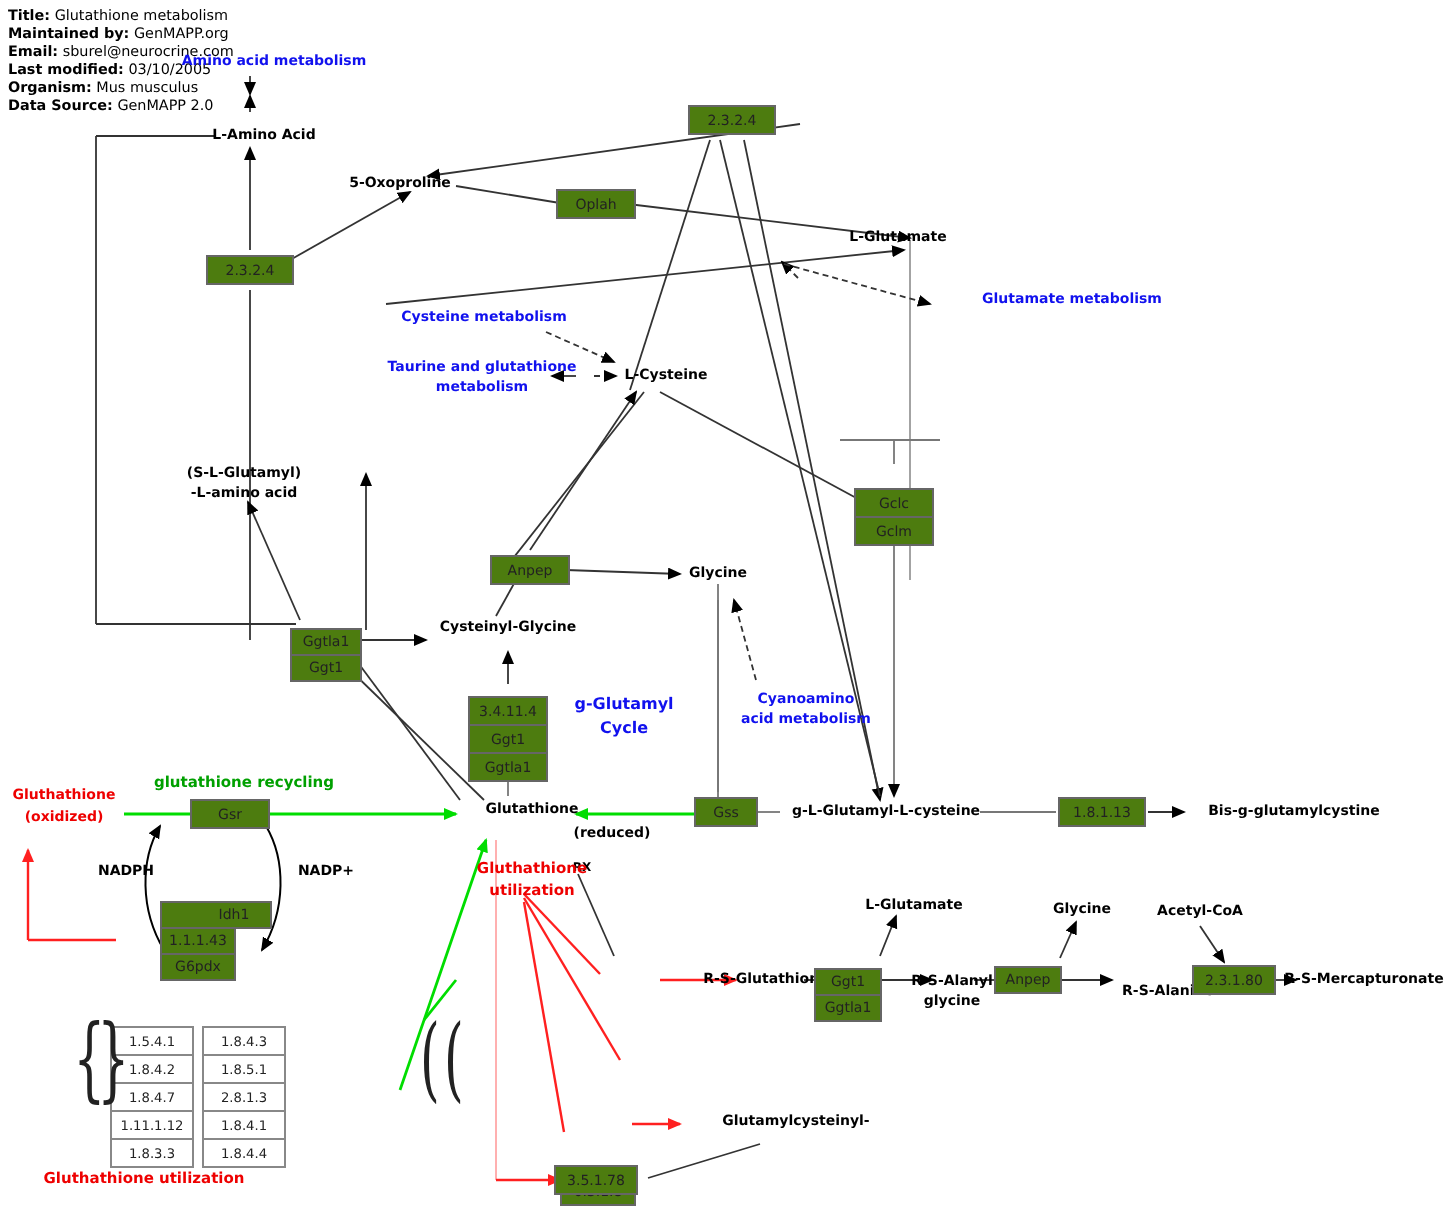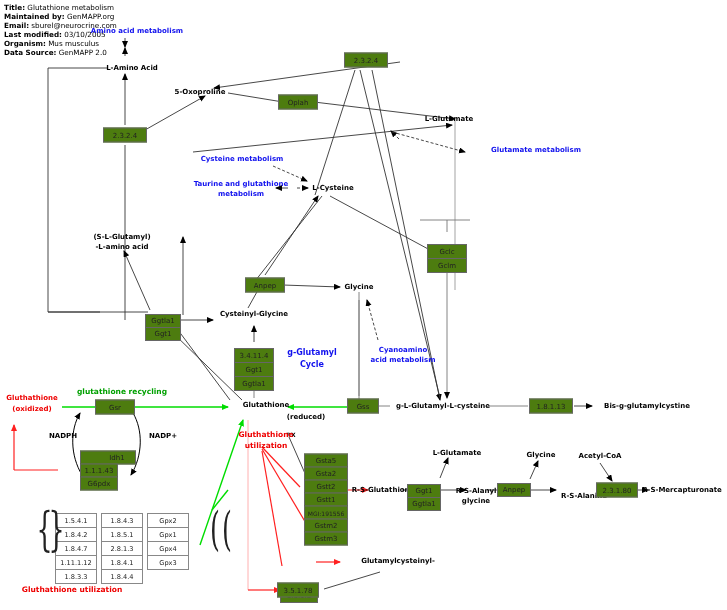--- a/index.html
+++ b/index.html
@@ -290,51 +290,36 @@
   <div class="stack" style="left:424px;top:490px;">
     <div class="gbox" style="width:32px;height:12px;">Ggt1</div>
     <div class="gbox" style="width:32px;height:12px;">Ggtla1</div>
   </div>
 
   <div class="gbox" style="left:514px;top:490px;width:32px;height:12px;">Anpep</div>
   <div class="gbox" style="left:617px;top:490px;width:40px;height:13px;">2.3.1.80</div>
   <div class="gbox" style="left:299px;top:596px;width:36px;height:12px;">6.3.1.8</div>
   <div class="gbox" style="left:298px;top:590px;width:40px;height:13px;">3.5.1.78</div>
 
-  <div class="stack" style="left:326px;top:492px;">
-    <div class="gbox" style="width:42px;height:12px;">Gsta5</div>
-    <div class="gbox" style="width:42px;height:12px;">Gsta2</div>
-    <div class="gbox" style="width:42px;height:12px;">Gstt2</div>
-    <div class="gbox" style="width:42px;height:12px;">Gstt1</div>
-    <div class="gbox" style="width:42px;height:12px;font-size:6px;">MGI:191556</div>
-    <div class="gbox" style="width:42px;height:12px;">Gstm2</div>
-    <div class="gbox" style="width:42px;height:12px;">Gstm3</div>
-  </div>
 
   <div class="grid" style="left:55px;top:513px;">
     <div class="gcol">
       <div class="cell" style="width:40px;height:13px;">1.5.4.1</div>
       <div class="cell" style="width:40px;height:13px;">1.8.4.2</div>
       <div class="cell" style="width:40px;height:13px;">1.8.4.7</div>
       <div class="cell" style="width:40px;height:13px;">1.11.1.12</div>
       <div class="cell" style="width:40px;height:13px;">1.8.3.3</div>
     </div>
     <div class="gcol">
       <div class="cell" style="width:40px;height:13px;">1.8.4.3</div>
       <div class="cell" style="width:40px;height:13px;">1.8.5.1</div>
       <div class="cell" style="width:40px;height:13px;">2.8.1.3</div>
       <div class="cell" style="width:40px;height:13px;">1.8.4.1</div>
       <div class="cell" style="width:40px;height:13px;">1.8.4.4</div>
     </div>
-    <div class="gcol">
-      <div class="cell" style="width:40px;height:13px;">Gpx2</div>
-      <div class="cell" style="width:40px;height:13px;">Gpx1</div>
-      <div class="cell" style="width:40px;height:13px;">Gpx4</div>
-      <div class="cell" style="width:40px;height:13px;">Gpx3</div>
-    </div>
   </div>
 
   <div class="brace" style="left:30px;top:506px;">{</div>
   <div class="brace" style="left:42px;top:506px;">}</div>
   <div class="brace" style="left:206px;top:506px;">(</div>
   <div class="brace" style="left:218px;top:506px;">(</div>
 
 </div>
 
 </body></html>

